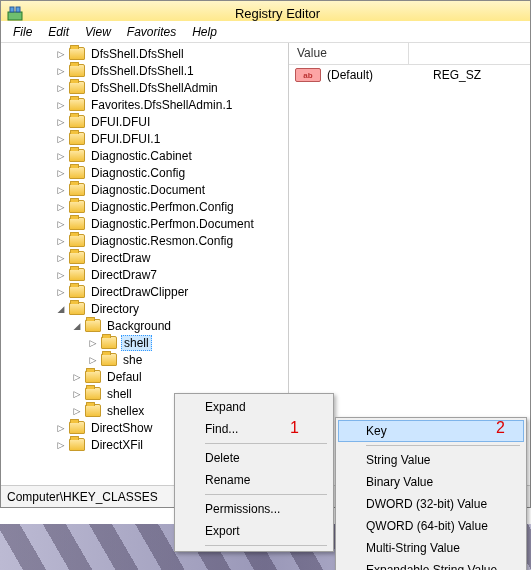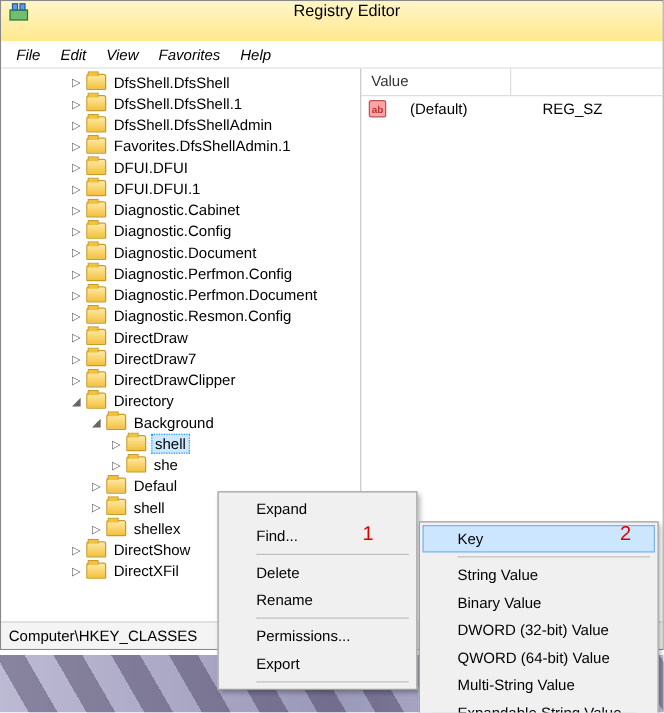--- a/index.html
+++ b/index.html
@@ -1,19 +1,19 @@
 <!DOCTYPE html>
 <html><head>
 <meta charset="utf-8">
 <style>
 * { box-sizing: border-box; margin: 0; padding: 0; font-family: "Segoe UI", Tahoma, sans-serif; font-size: 12px; }
 body { width: 531px; height: 570px; background: #fff; overflow: hidden; position: relative; }
 
 .window { width: 531px; border: 1px solid #888; background: #fff; }
-.titlebar { height: 32px; background: linear-gradient(#fff5c8,#ffe98c); display: flex; align-items: flex-start; padding: 0 6px; }
+.titlebar { height: 20px; background: linear-gradient(#fff5c8,#ffe98c); display: flex; align-items: flex-end; padding: 0 6px; }
 .titlebar .sysicon { width: 16px; height: 16px; display: inline-block; margin-right: 8px; }
 .titlebar .title { flex: 1; text-align: center; font-size: 13px; }
 
 .menubar { height: 22px; background: #fff; display: flex; align-items: center; padding: 0 4px; border-bottom: 1px solid #ddd; }
 .menubar span { padding: 2px 8px; font-style: italic; }
 
 .content { display: flex; height: 442px; }
 .tree-pane { width: 288px; border-right: 1px solid #ccc; overflow: hidden; position: relative; background: #fff; }
 .tree { padding: 2px 0 2px 4px; }
 .tree-row { display: flex; align-items: center; height: 17px; white-space: nowrap; }
@@ -23,21 +23,21 @@
 .folder::before { content:""; position:absolute; top:-3px; left:0; width:7px; height:3px; background:#f3c23d; border:1px solid #c89b2a; border-bottom:none; border-radius:1px 1px 0 0; }
 .tree-row.selected .label { background: #cde8ff; border: 1px dotted #3399ff; padding: 0 2px; }
 .label { padding: 0 2px; }
 
 .list-pane { flex: 1; background: #fff; }
 .list-header { display: flex; height: 22px; border-bottom: 1px solid #ddd; }
 .list-header div { padding: 3px 8px; border-right: 1px solid #ddd; color: #333; }
 .col-name { width: 120px; }
 .col-type { flex: 1; }
 .list-row { display: flex; align-items: center; height: 20px; padding-left: 6px; }
-.reg-icon { width: 14px; height: 14px; border: 1px solid #b55; background: #fca5a5; border-radius: 2px; display: inline-flex; align-items: center; justify-content: center; margin-right: 19px; font-size: 8px; color: #b33; font-weight: bold; }
+.reg-icon { width: 26px; height: 14px; border: 1px solid #b55; background: #fca5a5; border-radius: 2px; display: inline-flex; align-items: center; justify-content: center; margin-right: 6px; font-size: 8px; color: #b33; font-weight: bold; }
 
 .statusbar { height: 22px; border-top: 1px solid #ccc; display: flex; align-items: center; padding: 0 6px; font-size: 12px; background: #f4f4f4; }
 
 .ctx-menu { position: absolute; background: #f0f0f0; border: 1px solid #a0a0a0; box-shadow: 2px 2px 4px rgba(0,0,0,0.3); padding: 2px; z-index: 10; }
 .ctx-item { height: 22px; display: flex; align-items: center; padding: 0 24px 0 28px; position: relative; white-space: nowrap; }
 .ctx-item.hi { background: #cde6ff; border: 1px solid #7eb4ea; padding: 0 23px 0 27px; }
 .ctx-item .arrow { position: absolute; right: 6px; font-size: 9px; }
 .ctx-sep { height: 1px; background: #c0c0c0; margin: 3px 4px 3px 28px; }
 
 .annot { position: absolute; color: #d00; font-size: 16px; font-weight: normal; z-index: 20; font-family: Arial; }

